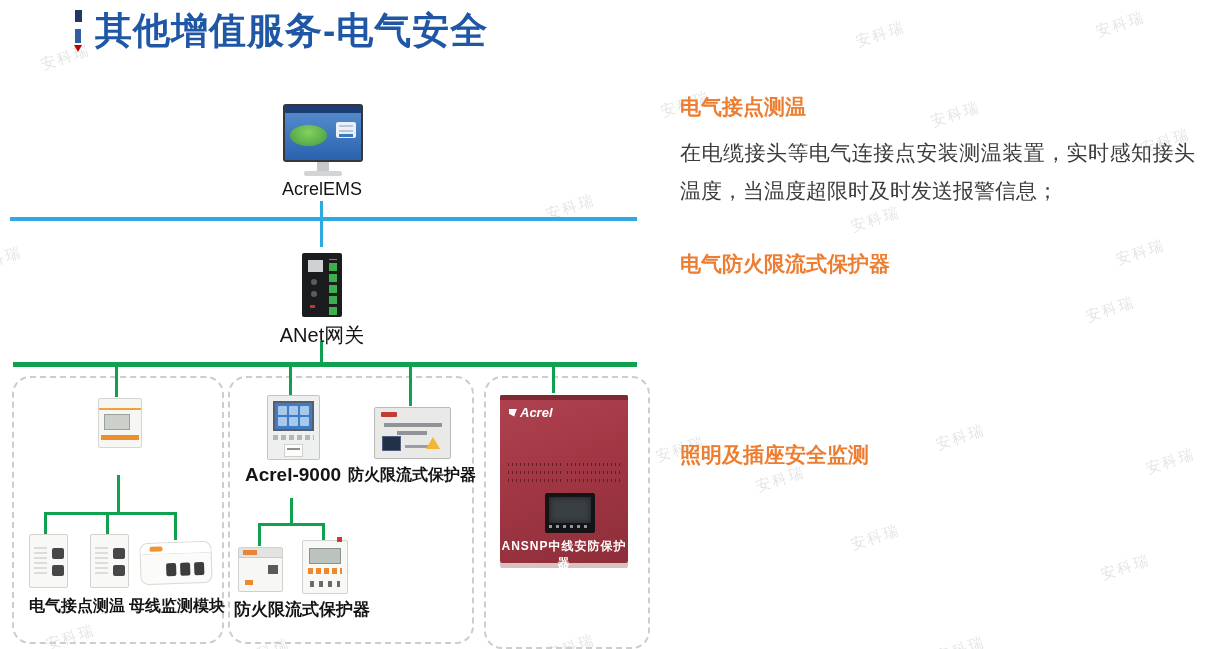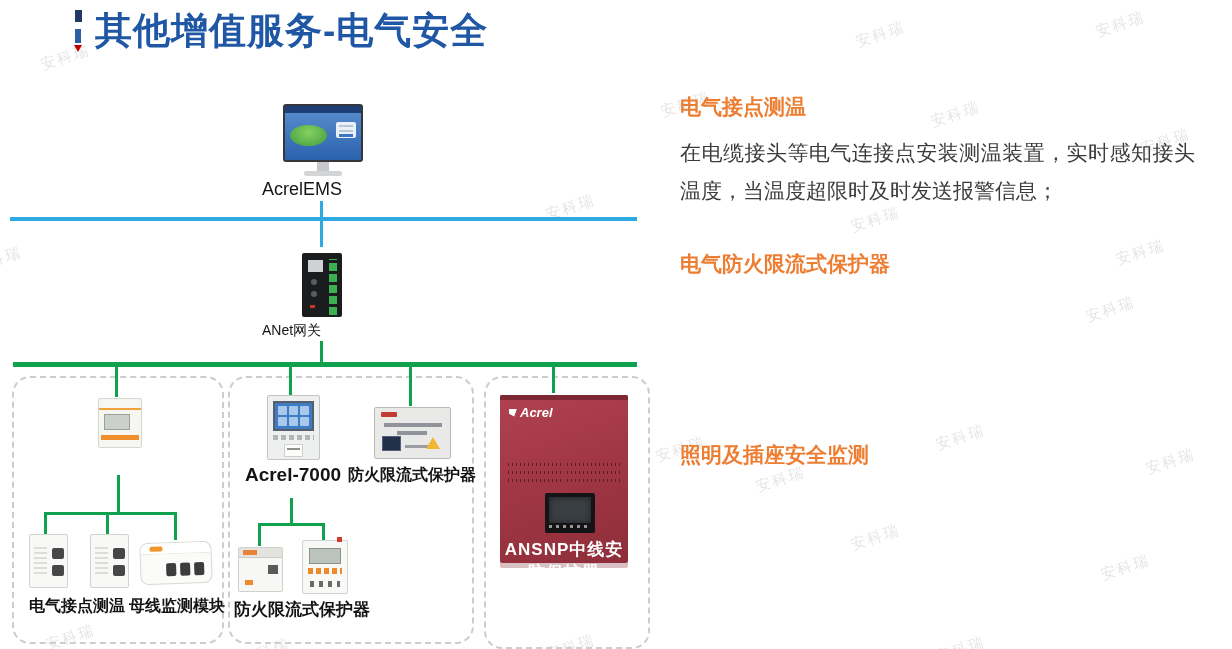--- a/index.html
+++ b/index.html
@@ -23,23 +23,23 @@
   .bus-green{left:13px;top:362px;width:624px;height:5px;background:#10a14f;}
   .v-blue{left:320px;top:201px;width:3px;height:46px;background:#2fa9e1;}
   .v-green-gw{left:320px;top:341px;width:3px;height:23px;background:#10a14f;}
   .drop{width:3px;background:#10a14f;}
   .d-left{left:115px;top:367px;height:30px;}
   .d-mid1{left:289px;top:367px;height:28px;}
   .d-mid2{left:409px;top:367px;height:39px;}
   .d-right{left:552px;top:367px;height:26px;}
   .gline{position:absolute;background:#10a14f;z-index:3;}
   
-  .lbl{position:absolute;z-index:4;color:#141414;}
+  .lbl{position:absolute;z-index:4;color:#141414;text-align:center;}
   .lbl-platform{left:262px;top:179px;width:120px;font-size:18px;}
-  .lbl-gateway{left:262px;top:322px;width:120px;font-size:14px;}
+  .lbl-gateway{left:262px;top:322px;width:120px;font-size:20px;}
   .dlabel{position:absolute;z-index:4;font-weight:bold;color:#141414;text-align:center;white-space:nowrap;}
   
   .dash-box{position:absolute;border:2px dashed #cdcdcd;border-radius:18px;z-index:1;background:transparent;}
   .box-left{left:12px;top:376px;width:208px;height:264px;}
   .box-mid{left:228px;top:376px;width:242px;height:264px;}
   .box-right{left:484px;top:376px;width:162px;height:269px;}
   
   .monitor{position:absolute;left:283px;top:104px;width:80px;z-index:4;}
   .mon-frame{width:80px;height:58px;background:#35373b;border-radius:3px;padding:2px;box-sizing:border-box;}
   .mon-disp{width:100%;height:100%;background:linear-gradient(180deg,#5a8fd0 0%,#2b62ad 100%);position:relative;overflow:hidden;}
@@ -112,21 +112,21 @@
            font-size:13px;display:flex;align-items:center;gap:3px;}
   .rd-mark{width:8px;height:8px;background:#fff;clip-path:polygon(0 0,100% 0,65% 100%,0 65%);}
   .rd-vents{position:absolute;top:68px;width:53px;}
   .rd-v1{left:8px}.rd-v2{left:67px}
   .vent{height:3px;margin-bottom:5px;background:repeating-linear-gradient(90deg,rgba(52,12,18,.6) 0 1px,transparent 1px 4px);}
   .rd-screen{position:absolute;left:45px;top:98px;width:50px;height:40px;background:#141416;border-radius:2px;
              padding:4px 4px 2px;box-sizing:border-box;}
   .rd-disp{width:100%;height:26px;background:#3a3f43;box-shadow:inset 0 0 6px #1e2023;}
   .rd-row{height:3px;margin-top:2px;background:repeating-linear-gradient(90deg,rgba(255,255,255,.55) 0 3px,transparent 3px 7px);}
   .rd-label{position:absolute;left:0;right:0;top:143px;text-align:center;color:#fff;
-            font-size:17px;font-weight:bold;letter-spacing:1px;}
+            font-size:12px;font-weight:bold;letter-spacing:1px;}
   
   .side{position:absolute;left:680px;top:0;width:530px;height:649px;z-index:4;}
   .sect{position:absolute;left:0;width:515px;}
   .sect h2{margin:0 0 13px;font-size:21px;font-weight:bold;color:#ED7D31;}
   .sect p{margin:0;font-size:21px;line-height:38px;color:#3c3c3c;text-align:justify;}
   .s1{top:93px}.s2{top:250px}.s3{top:441px}
 </style>
 </head>
 <body>
 
@@ -250,21 +250,21 @@
         </div>
     </div>
     <div class="dev dev-wallbox" style="left:144px;top:29px;">
       <div class="wb-logo"></div>
       <div class="wb-line wb-l1"></div>
       <div class="wb-line wb-l2"></div>
       <div class="wb-screen"></div>
       <div class="wb-l3"></div>
       <div class="wb-tri"></div>
     </div>
-    <div class="dlabel" style="left:8px;top:86px;width:110px;font-size:19px;">Acrel-7000</div>
+    <div class="dlabel" style="left:8px;top:86px;width:110px;font-size:19px;">Acrel-9000</div>
     <div class="dlabel" style="left:114px;top:87px;width:136px;font-size:16px;">防火限流式保护器</div>
     <div class="gline" style="left:60px;top:120px;width:3px;height:26px;"></div>
     <div class="gline" style="left:28px;top:145px;width:67px;height:3px;"></div>
     <div class="gline" style="left:28px;top:147px;width:3px;height:21px;"></div>
     <div class="gline" style="left:92px;top:147px;width:3px;height:15px;"></div>
     <div class="dev dev-lim1" style="left:8px;top:169px;">
       <div class="l1-top"></div>
       <div class="l1-tag"></div>
       <div class="l1-port"></div>
       <div class="l1-dot"></div>

